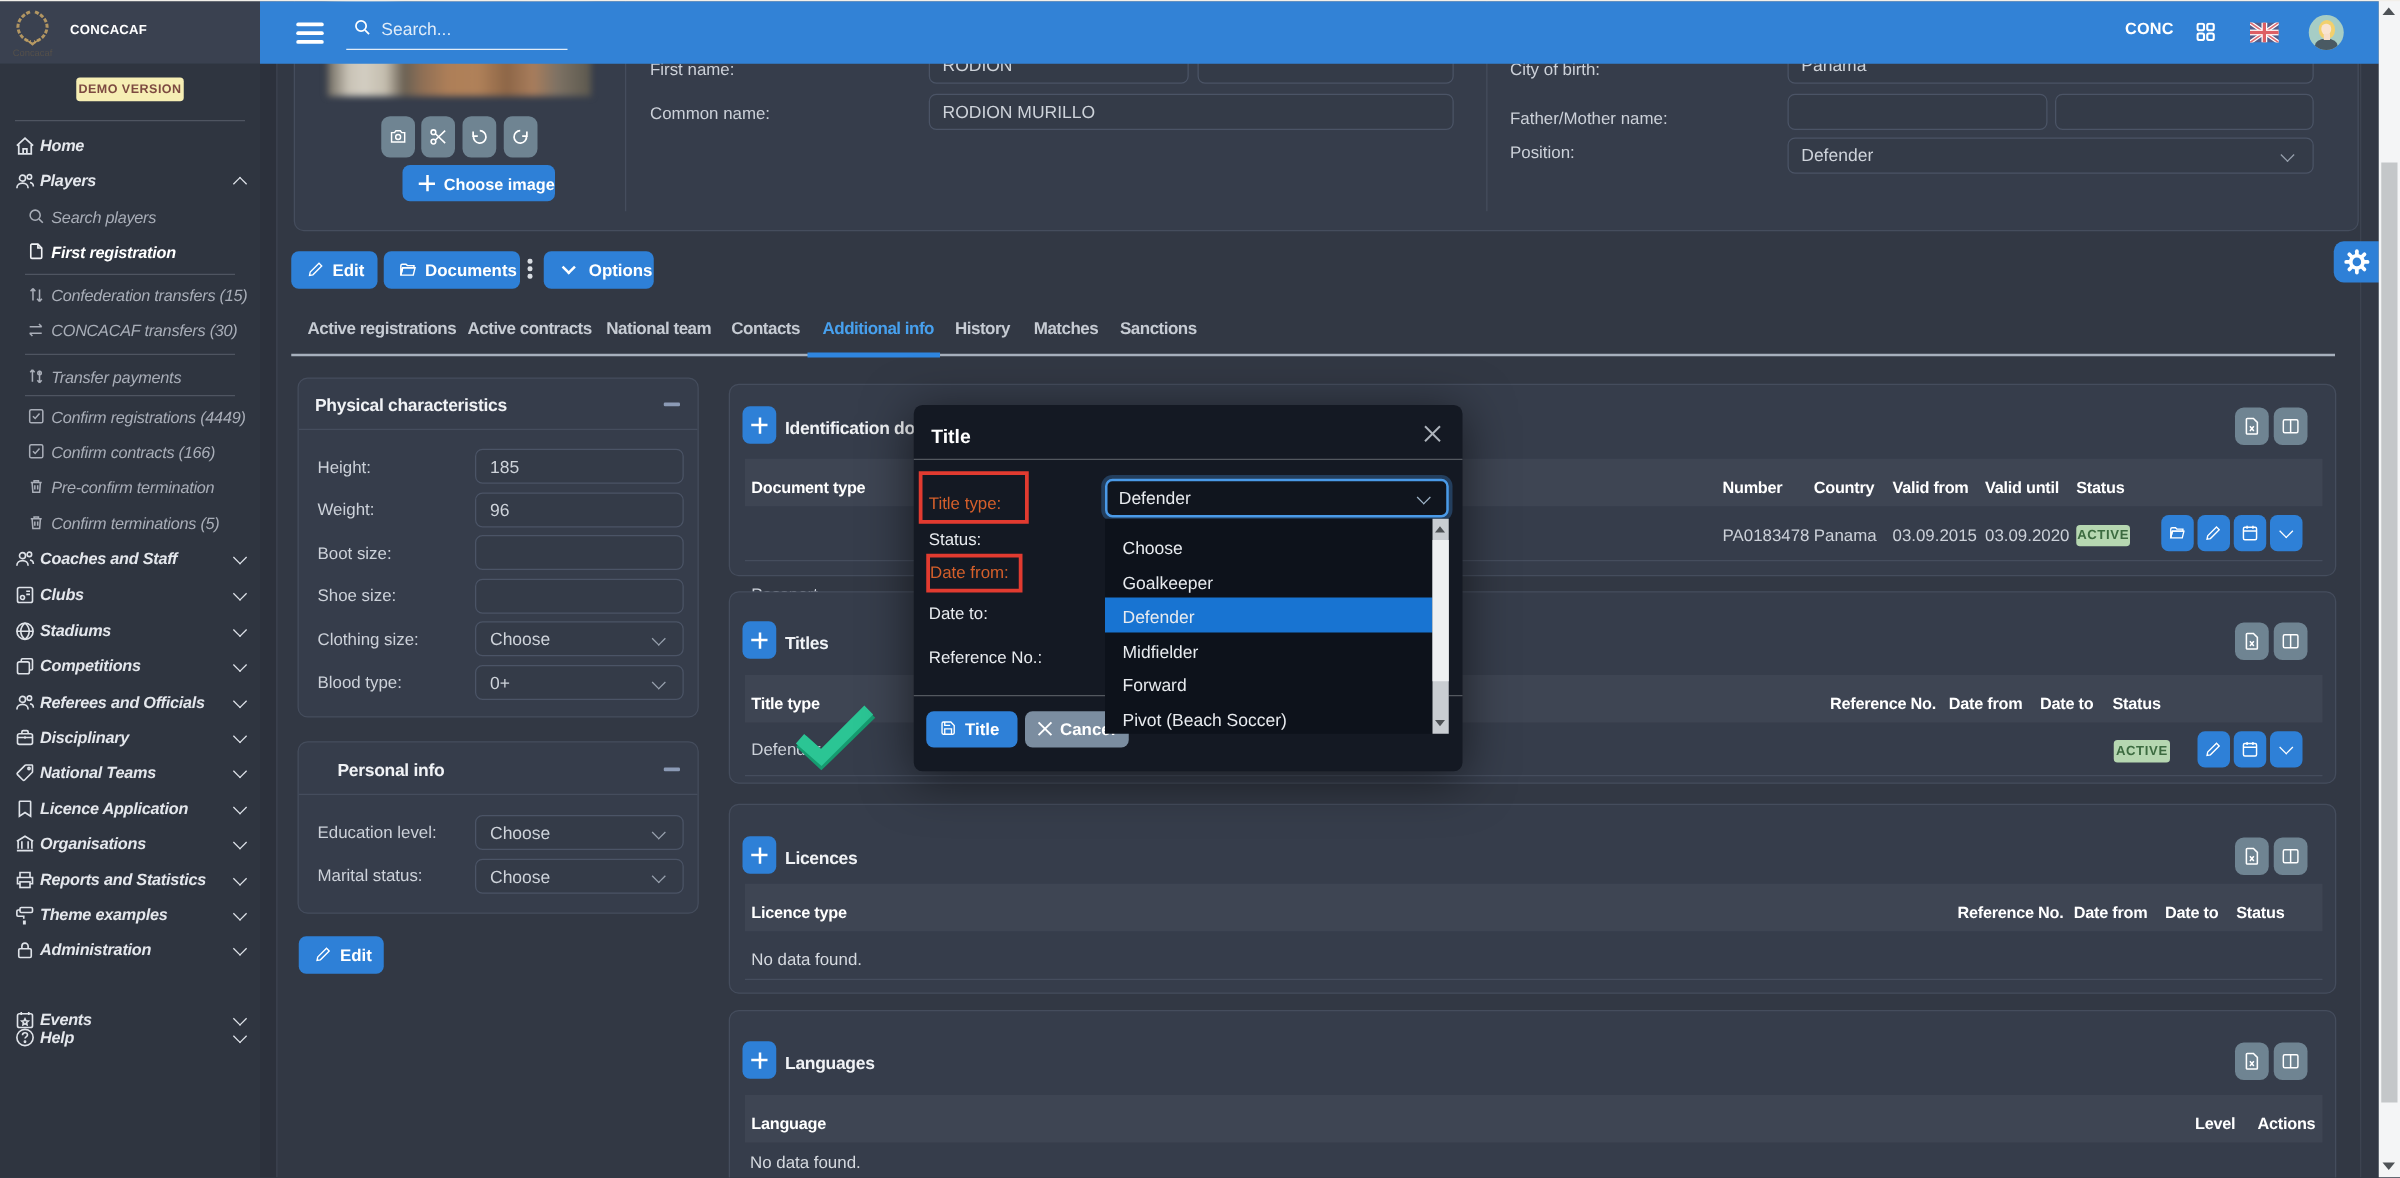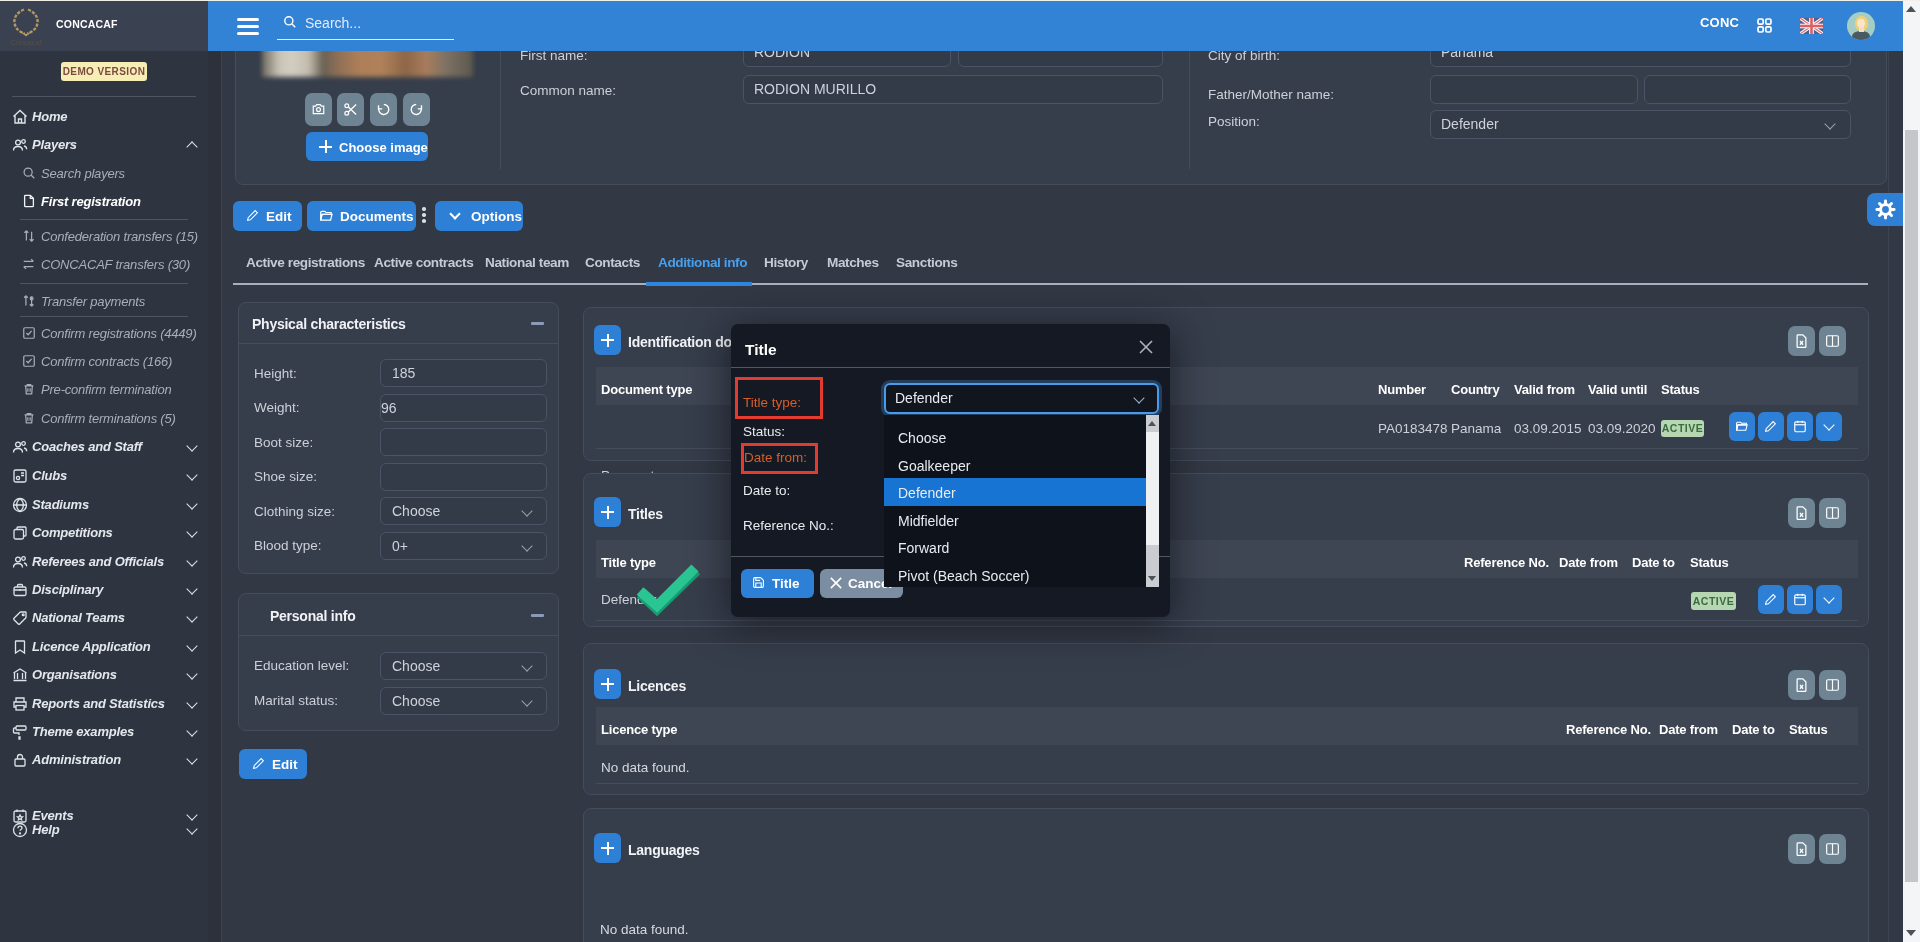--- a/index.html
+++ b/index.html
@@ -85,21 +85,21 @@
         <path d="M4 5v6h6"></path>
         <path d="M4.5 11a8 8 0 108-7"></path>
       </svg>
     </div>
   <div class="gbtn" style="left:167px; top:252px; width:27px; height:33px;">
       <svg style="position:absolute;left:6px;top:9px" width="15" height="15" viewBox="0 0 24 24" fill="none" stroke="#fff" stroke-width="2.2">
         <path d="M20 5v6h-6"></path>
         <path d="M19.5 11a8 8 0 11-8-7"></path>
       </svg>
     </div>
-  <div class="bbtn" style="left:70px; top:291px; width:122px; height:29px;">
+  <div class="bbtn" style="left:86px; top:291px; width:122px; height:29px;">
   <div style="position:absolute;left:13px;top:8px;width:13px;height:13px;">
         <div style="position:absolute;left:0;top:5.5px;width:13px;height:2px;background:#fff"></div>
         <div style="position:absolute;left:5.5px;top:0;width:2px;height:13px;background:#fff"></div>
       </div>
   <span style="position:absolute;left:33px;top:7.5px;font-size:13px">Choose image</span>
 </div>
 
   <div class="lbl" style="left:284px; top:207px;">First name:</div>
   <div class="ibox" style="left:507px; top:197px; width:208px; height:29px; line-height:27px; padding-left:10px;">RODION</div>
   <div class="ibox" style="left:722px; top:197px; width:205px; height:29px;"></div>
@@ -169,21 +169,21 @@
   <div style="position:absolute;left:413px;top:34px;width:106px;height:3.5px;background:#2f86e0"></div>
 </div>
 
 <div class="card" style="left:238px; top:302px; width:321px; height:272px; z-index:2;">
   <div class="secttl" style="left:13px; top:13px;">Physical characteristics</div>
   <div style="position:absolute; left:292px; top:19px; width:13px; height:3px; background:#8b9ab5; border-radius:1px;"></div>
   <div style="position:absolute; left:0; top:40px; width:319px; height:1px; background:#454d5d;"></div>
   <div class="lbl" style="left:15px; top:63px;">Height:</div>
   <div class="ibox" style="left:141px; top:56px; width:167px; height:28px; line-height:26px; padding-left:11px;">185</div>
   <div class="lbl" style="left:15px; top:97px;">Weight:</div>
-  <div class="ibox" style="left:141px; top:91px; width:167px; height:28px; line-height:26px; ">96</div>
+  <div class="ibox" style="left:141px; top:91px; width:167px; height:28px; line-height:26px; padding-left:11px;">96</div>
   <div class="lbl" style="left:15px; top:132px;">Boot size:</div>
   <div class="ibox" style="left:141px; top:125px; width:167px; height:28px;"></div>
   <div class="lbl" style="left:15px; top:166px;">Shoe size:</div>
   <div class="ibox" style="left:141px; top:160px; width:167px; height:28px;"></div>
   <div class="lbl" style="left:15px; top:201px;">Clothing size:</div>
   <div class="ibox" style="left:141px; top:194px; width:167px; height:28px; line-height:26px; padding-left:11px;">Choose
     <span class="chev" style="position:absolute; right:15px; top:9px;"></span></div>
   <div class="lbl" style="left:15px; top:235px;">Blood type:</div>
   <div class="ibox" style="left:141px; top:229px; width:167px; height:28px; line-height:26px; padding-left:11px;">0+
     <span class="chev" style="position:absolute; right:15px; top:9px;"></span></div>
@@ -338,20 +338,25 @@
         <path d="M14 2H6a1 1 0 00-1 1v18a1 1 0 001 1h12a1 1 0 001-1V7l-5-5z"></path>
         <path d="M9.5 12l5 6m0-6l-5 6"></path>
       </svg>
     </div>
   <div class="gbtn" style="left:1235px; top:25px; width:27px; height:30px;">
       <svg style="position:absolute;left:6px;top:8px" width="15" height="14" viewBox="0 0 24 24" fill="none" stroke="#fff" stroke-width="2">
         <rect x="2" y="3" width="20" height="18" rx="2"></rect>
         <line x1="12" y1="3" x2="12" y2="21"></line>
       </svg>
     </div>
+  <div class="thead" style="left:12px; top:67px; width:1262px; height:38px;">
+    <span style="position:absolute;left:5px;top:15px">Language</span>
+    <span style="position:absolute;left:1160px;top:15px">Level</span>
+    <span style="position:absolute;left:1210px;top:15px">Actions</span>
+  </div>
   <div class="nodata" style="left:17px; top:115px;"></div>
 </div>
 <div class="nodata" style="left:600px; top:922px; z-index:2;">No data found.</div>
 
 <svg class="abs" style="left:633px; top:560px; z-index:4;" width="70" height="60" viewBox="0 0 70 60">
   <polyline points="8,33 24,48 63,10" stroke="#169c70" stroke-width="12" fill="none"></polyline>
   <polyline points="7,31 24,46 62,8" stroke="#2bc594" stroke-width="10" fill="none"></polyline>
 </svg>
 
 <div class="abs" id="modal" style="left:731px; top:324px; width:439px; height:293px; background:#141923; border-radius:7px; box-shadow:0 6px 40px rgba(0,0,0,0.55); z-index:10;">

